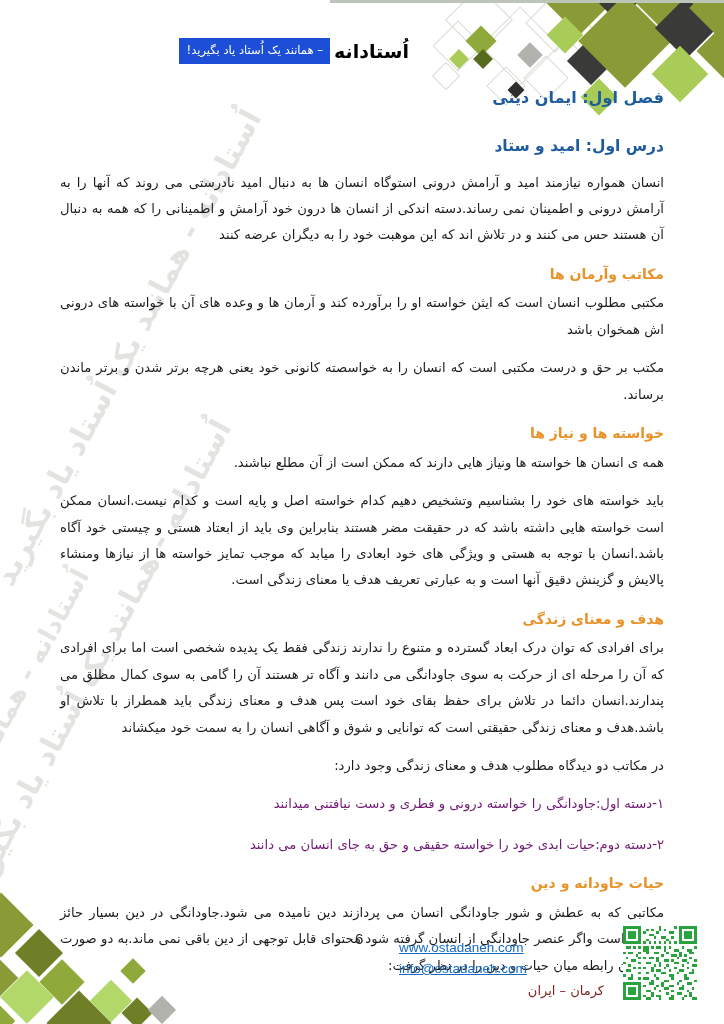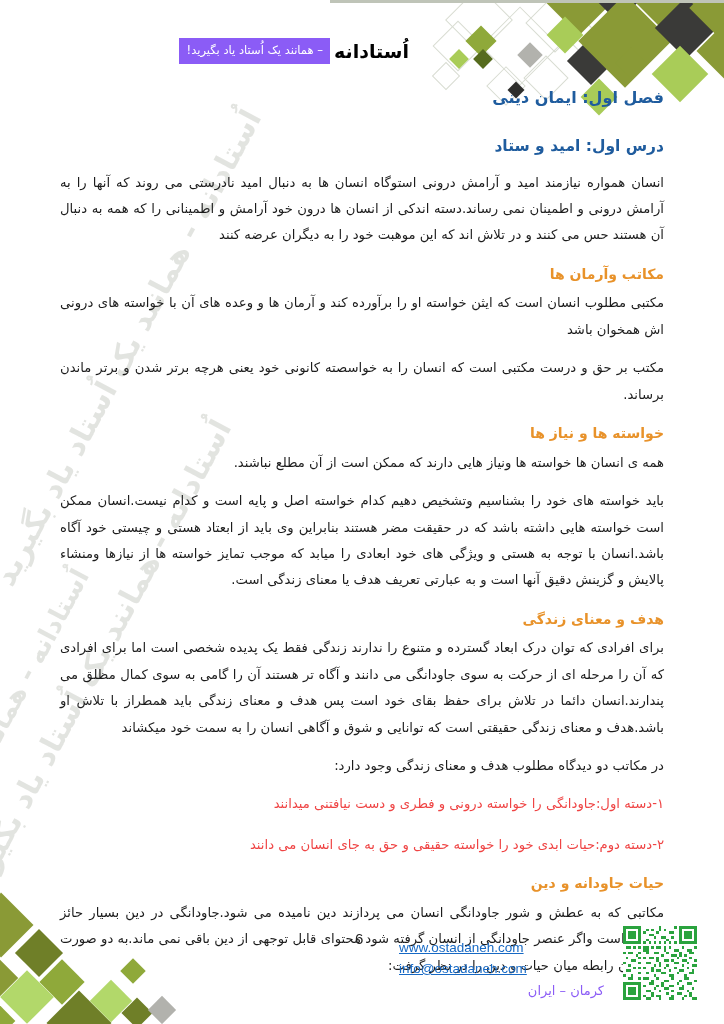--- a/index.html
+++ b/index.html
@@ -77,21 +77,21 @@
     direction: rtl;
   }
   .brand-name {
     color: #000000;
     font-size: 19px;
     font-weight: 700;
     margin-left: 4px;
     white-space: nowrap;
   }
   .brand-tag {
-    background: #8b5cf6;
+    background: #1d4ed8;
     color: #ffffff;
     font-size: 11.5px;
     line-height: 1.1;
     padding: 6px 7px 7px 8px;
     white-space: nowrap;
   }
 
   
   .content {
     position: absolute;
@@ -134,21 +134,21 @@
     margin: 0 0 12px 0;
     text-align: justify;
     text-align-last: right;
   }
   p.body.single {
     text-align: right;
   }
   p.listitem {
     font-size: 13.2px;
     line-height: 2.0;
-    color: #ef4444;
+    color: #701a75;
     margin: 0 0 14px 0;
     text-align: right;
   }
 
   
   .footer {
     position: absolute;
     bottom: 10px;
     left: 0;
     right: 0;
@@ -174,21 +174,21 @@
   }
   .contact a {
     display: block;
     color: #1769c4;
     font-size: 13.5px;
     text-decoration: underline;
     font-family: "Liberation Sans", sans-serif;
   }
   .contact .city {
     display: block;
-    color: #8b5cf6;
+    color: #7f1d1d;
     font-size: 13px;
     direction: rtl;
     text-align: right;
     margin-top: 1px;
     font-family: "DejaVu Sans", sans-serif;
   }
   .qr {
     position: absolute;
     right: 27px;
     top: 4px;

